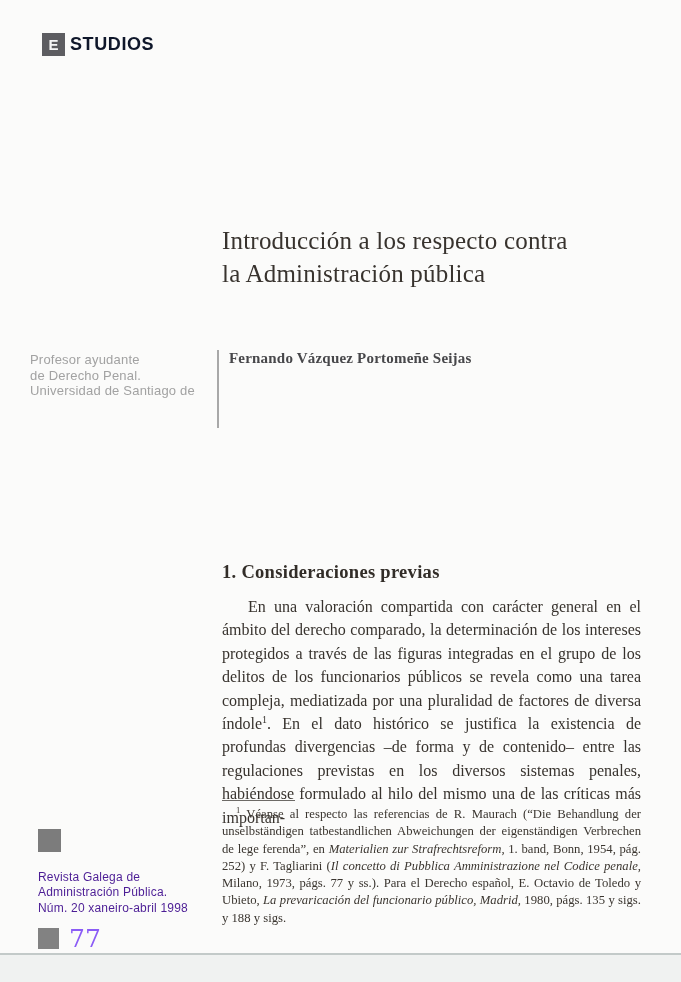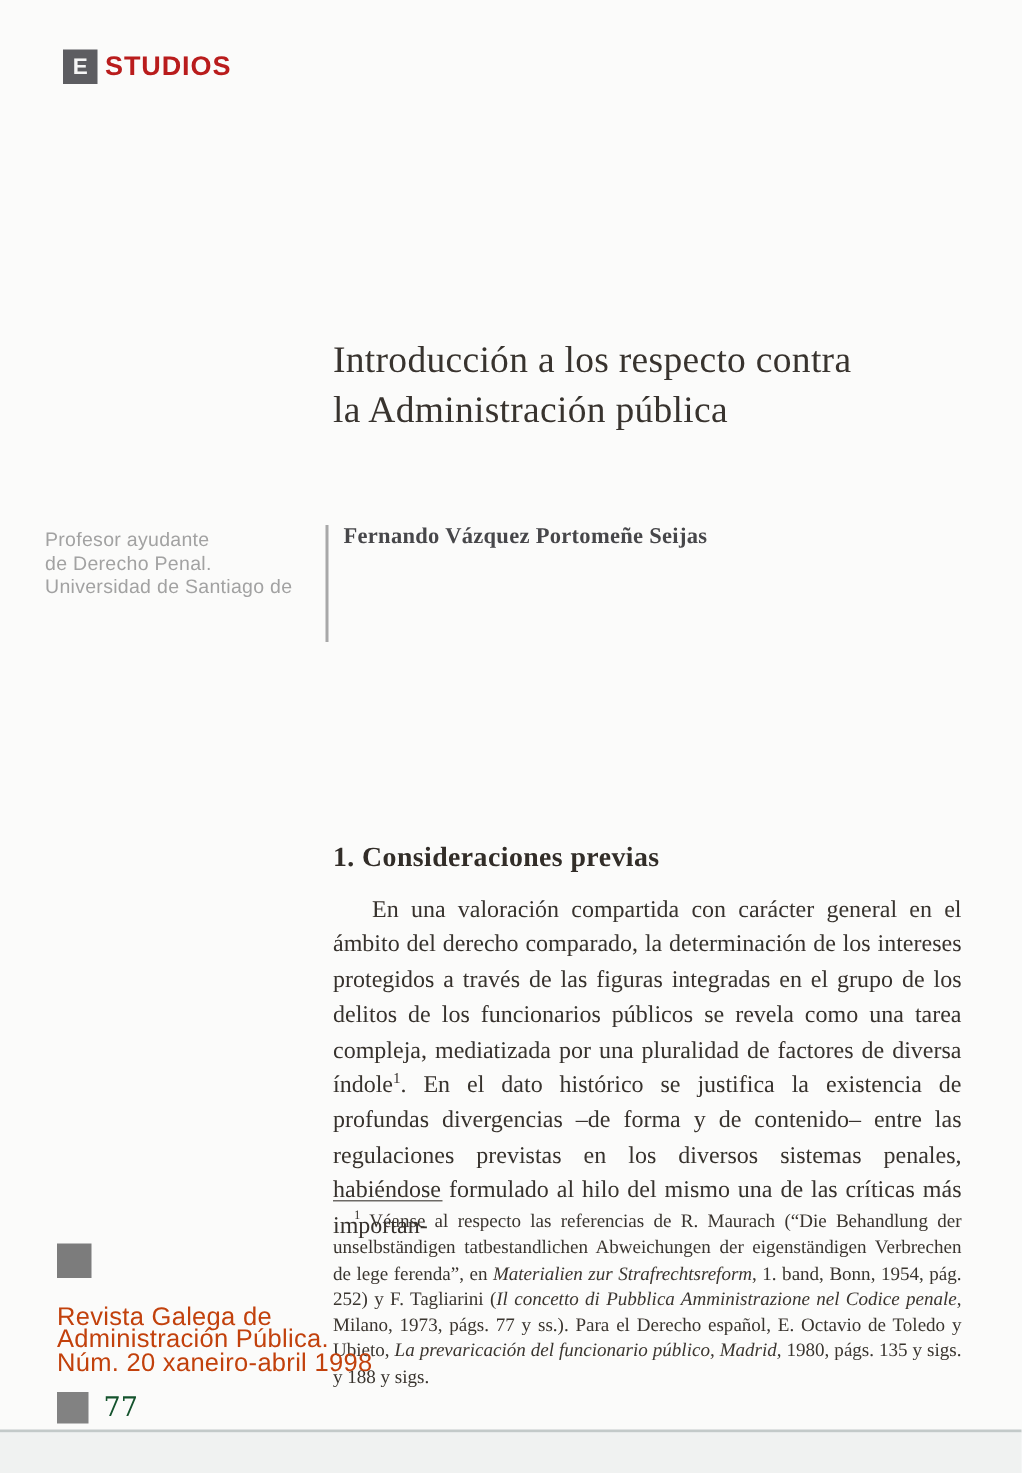--- a/index.html
+++ b/index.html
@@ -16,21 +16,21 @@
   
   .banner { left: 42px; top: 33px; display: flex; align-items: center; }
   .ebox {
     width: 23px; height: 23px; background: #5d5d61;
     color: #f6f6f6; font-weight: bold; font-size: 15px;
     display: inline-flex; align-items: center; justify-content: center;
     font-family: "Liberation Sans", sans-serif;
   }
   .eword {
     margin-left: 5px; font-weight: bold; font-size: 18px;
-    letter-spacing: 0.6px; color: #b91c1c;
+    letter-spacing: 0.6px; color: #0f172a;
   }
 
   
   .title {
     left: 222px; top: 224px; width: 430px;
     font-family: "Liberation Serif", serif;
     font-size: 25px; line-height: 33px; font-weight: 500;
     color: #38332e; margin: 0; letter-spacing: 0.2px;
   }
 
@@ -77,29 +77,29 @@
     font-size: 12.7px; line-height: 17.3px;
     text-align: justify; color: #3a352f;
     margin: 0; text-indent: 14px;
   }
   .footnote sup { font-size: 8.5px; line-height: 0; }
 
   
   .margin-square-1 { left: 38px; top: 829px; width: 23px; height: 23px; background: #7c7c7c; }
   .journal-info {
     left: 38px; top: 870px;
-    font-size: 17px; line-height: 15.4px;
-    color: #c2410c; letter-spacing: 0.2px;
+    font-size: 12px; line-height: 15.4px;
+    color: #4c1d95; letter-spacing: 0.2px;
   }
   .pagenum-row { left: 38px; top: 928px; display: flex; align-items: center; }
   .margin-square-2 { width: 21px; height: 21px; background: #828282; }
   .pagenum {
     margin-left: 10px;
     font-family: "DejaVu Serif", serif;
-    font-size: 18px; color: #14532d; line-height: 21px;
+    font-size: 25px; color: #8b5cf6; line-height: 21px;
   }
 
   
   .bottom-line { left: 0; top: 953px; width: 681px; height: 2px; background: #c3cac9; }
   .bottom-strip { left: 0; top: 955px; width: 681px; height: 27px; background: #f0f2f1; }
 </style>
 </head>
 <body>
 
 <div class="abs banner">

